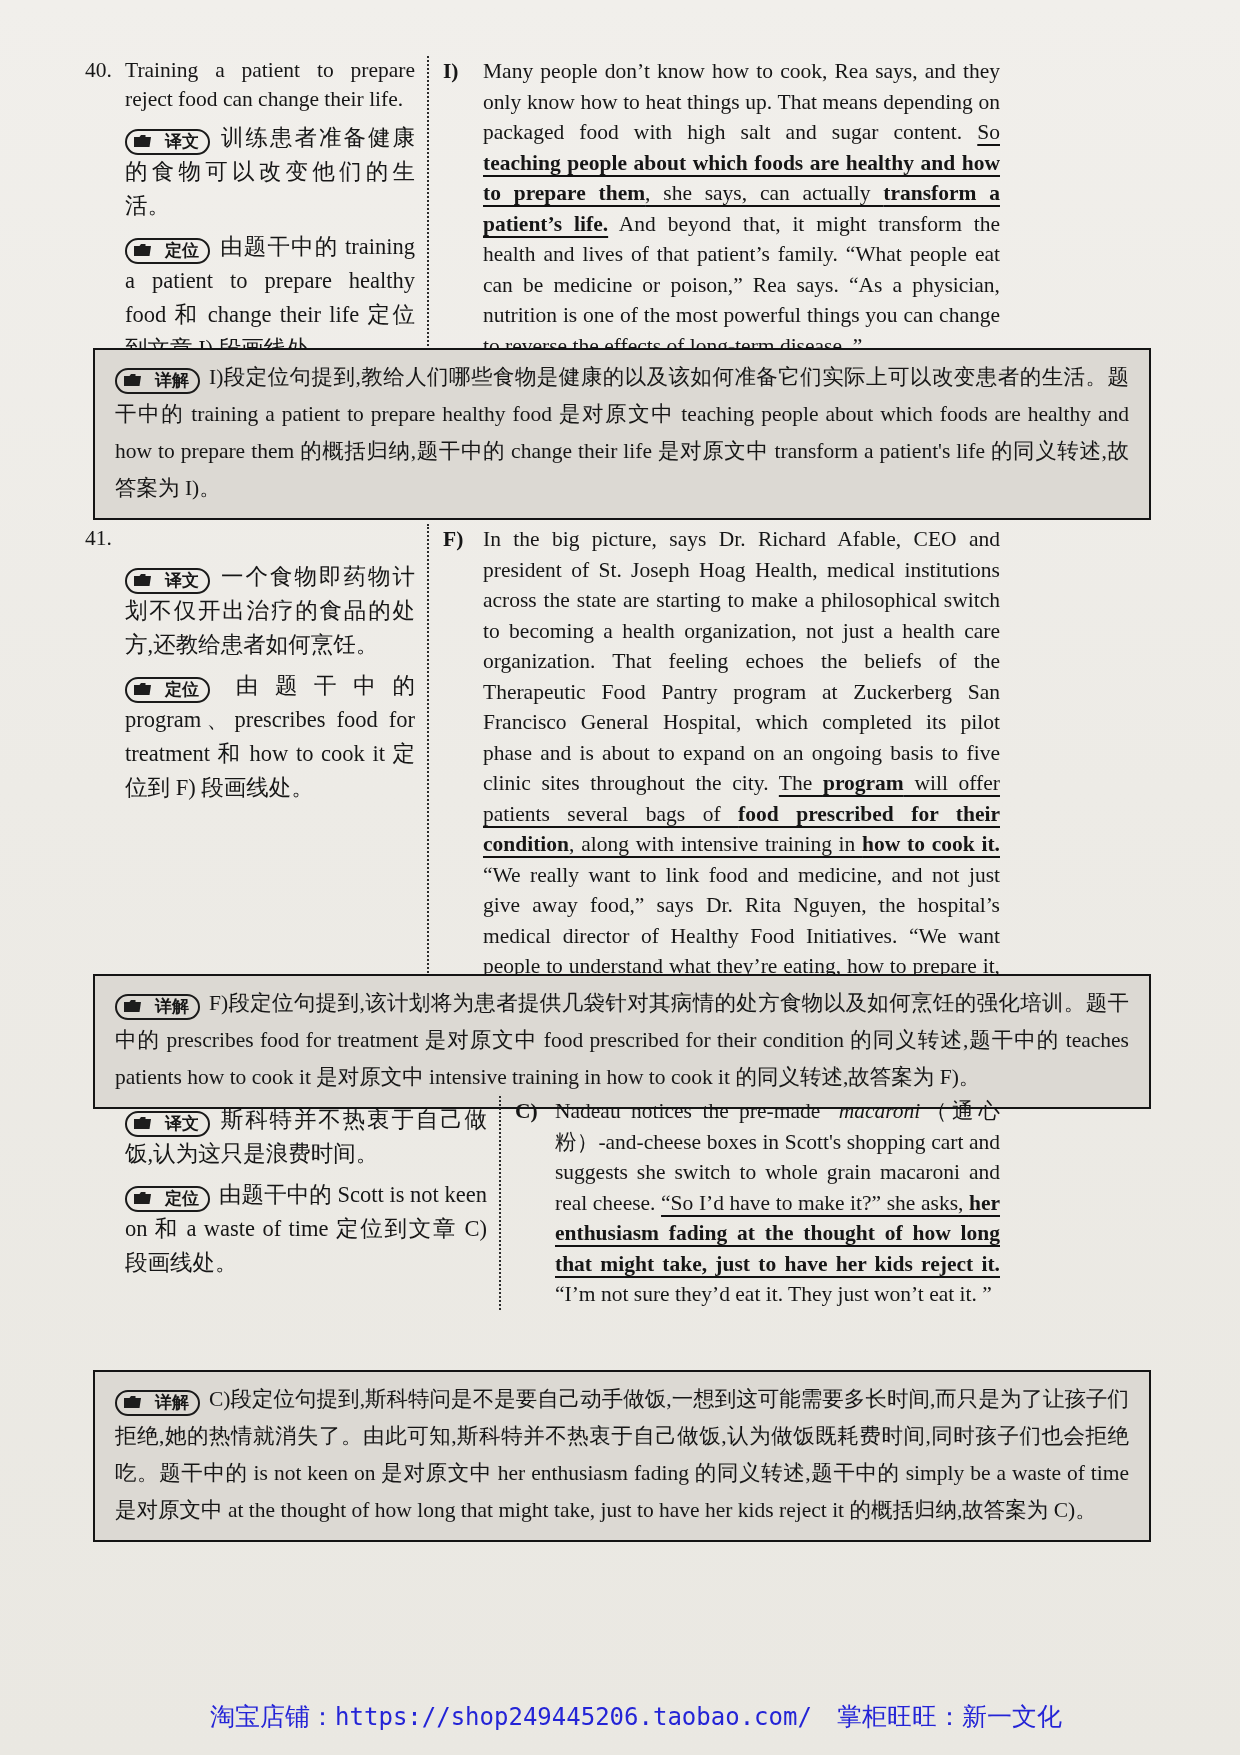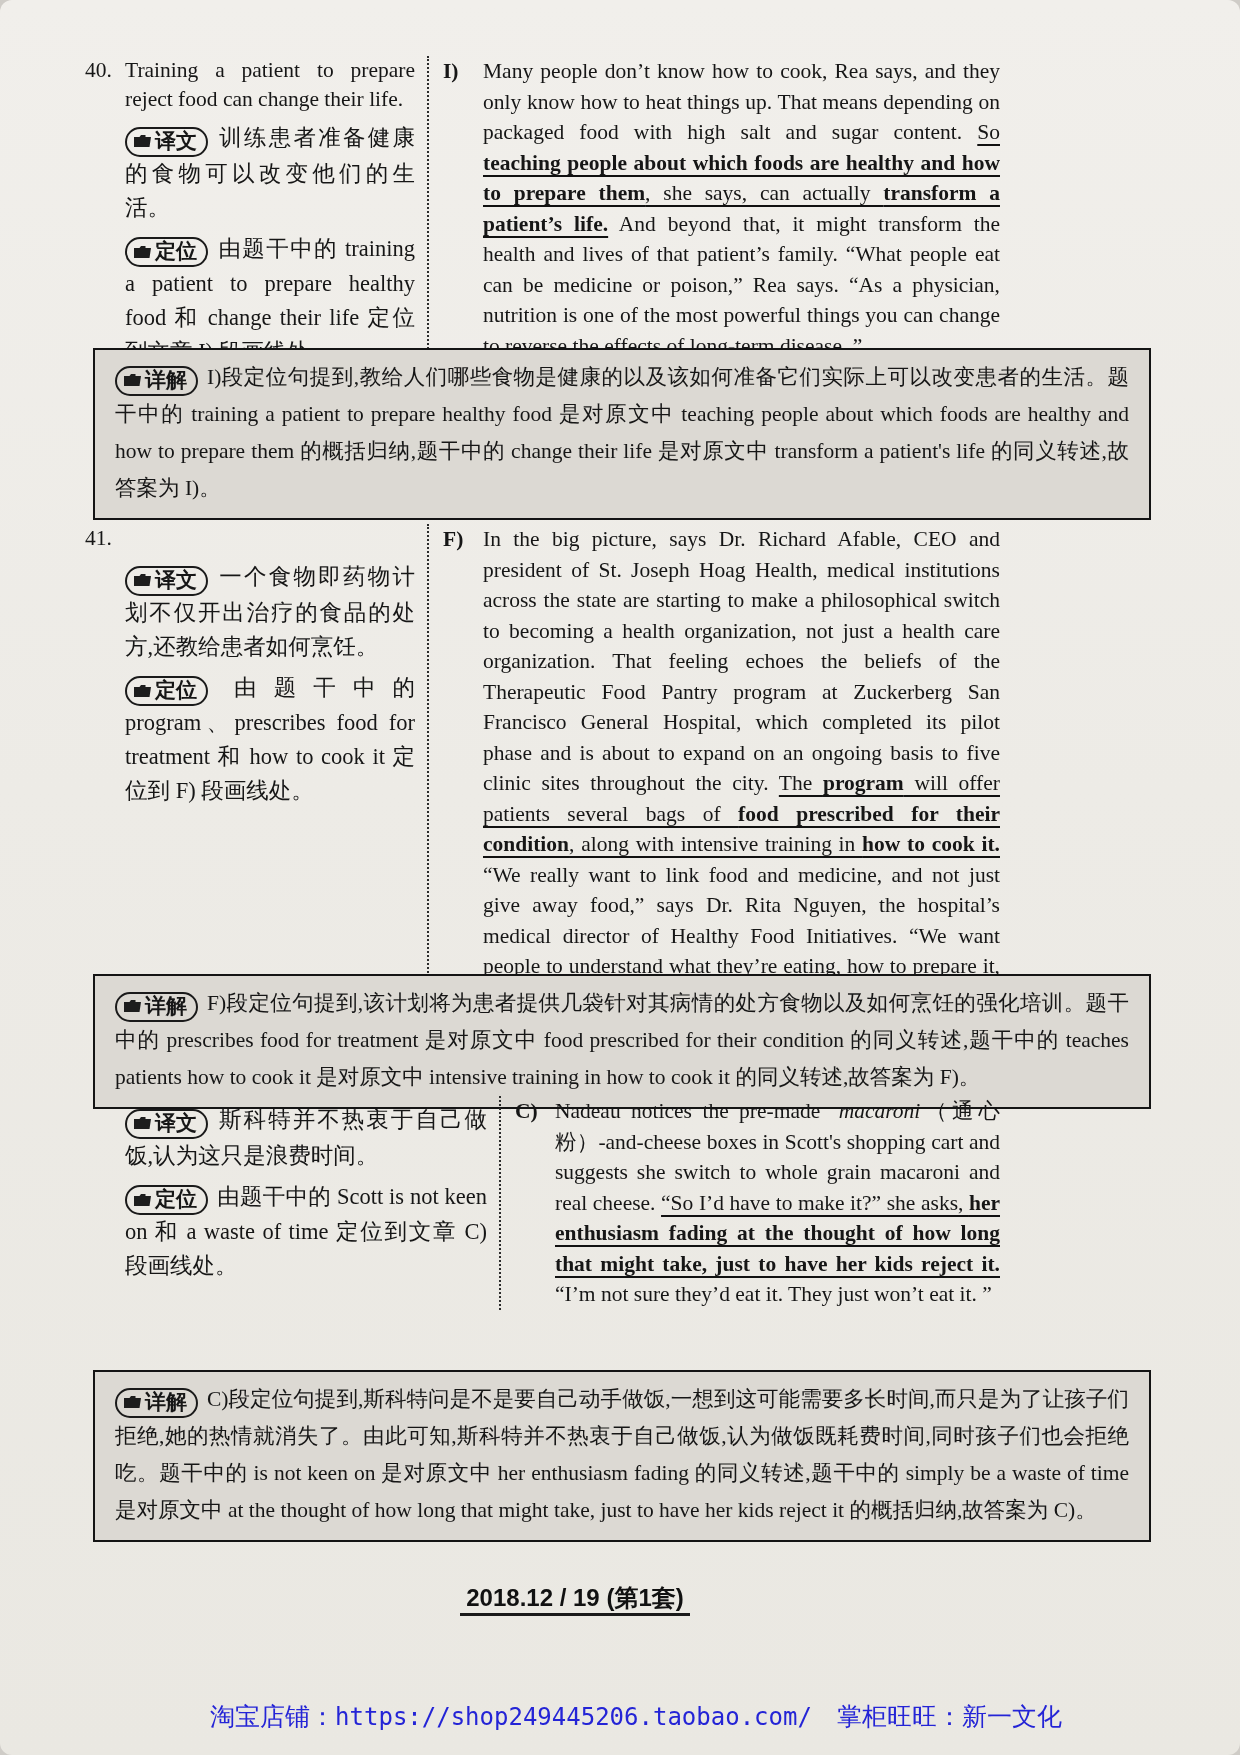--- a/index.html
+++ b/index.html
@@ -1,20 +1,20 @@
 <!DOCTYPE html>
 <html><head>
 <meta charset="utf-8">
 <style>
   html,body { margin:0; padding:0; background:#cfccc7; }
   .sheet {
     position:relative; width:1240px; height:1755px; margin:0 auto;
     background: linear-gradient(180deg,#f1efeb 0%, #edebe6 45%, #eae8e2 100%);
     font-family:"Liberation Serif","DejaVu Serif",serif;
-    color:#161616; overflow:hidden;border-radius:12px;
+    color:#161616; overflow:hidden;
   }
   
   .qrow { position:absolute; display:flex; align-items:stretch; }
   #row1 { top:56px;  left:85px; width:915px; }
   #row2 { top:524px; left:85px; width:915px; }
   #row3 { top:1096px;left:85px; width:915px; }
   .qleft  { width:330px; }
   #row3 .qleft { width:402px; }
   .qdiv { border-left:2px dotted #2b2b2b; margin:0 14px 0 12px; }
   .qright { flex:1; display:flex; align-items:flex-start; }
@@ -38,24 +38,24 @@
     background:#dcd9d3; border:2px solid #141414;
     padding:9px 20px 11px 20px;
     font-size:21.5px; line-height:37px; text-align:justify;
   }
   #box1 { top:348px; }
   #box2 { top:974px; }
   #box3 { top:1370px; }
 
   
   .pill {
-    display:inline-flex; align-items:center; gap:3px;
+    display:inline-flex; align-items:center; gap:13px;
     border:2.5px solid #1a1a1a; border-radius:18px;
     padding:2px 9px 3px 6px; margin-right:9px;
-    font-weight:bold; font-size:21px; line-height:1;
+    font-weight:bold; font-size:17px; line-height:1;
     vertical-align:-3px; white-space:nowrap; background:transparent;
   }
   .pill svg { display:block; }
 
   .footer { position:absolute; top:1582px; left:0; width:1150px; text-align:center; }
   .footer span {
     font-family:"Liberation Sans","DejaVu Sans",sans-serif;
     font-weight:bold; font-size:24px; color:#111;
     border-bottom:3px solid #1a1a1a; padding:0 6px 2px 6px;
   }
@@ -176,21 +176,18 @@
 
   <div class="explain" id="box3">
     <span class="pill">
         <svg width="19" height="14" viewBox="0 0 19 14">
           <path d="M1 3 L6.5 3 L8 1 L12.5 1 L12.5 3 L18 3 L16.5 13 L1 13 Z" fill="#1d1d1d"></path>
         </svg>
         <span>详解</span>
       </span><span>C)段定位句提到,斯科特问是不是要自己动手做饭,一想到这可能需要多长时间,而只是为了让孩子们拒绝,她的热情就消失了。由此可知,斯科特并不热衷于自己做饭,认为做饭既耗费时间,同时孩子们也会拒绝吃。题干中的 is not keen on 是对原文中 her enthusiasm fading 的同义转述,题干中的 simply be a waste of time 是对原文中 at the thought of how long that might take, just to have her kids reject it 的概括归纳,故答案为 C)。</span>
   </div>
 
-  <div class="footer">
-    <span>2018.12 / 19 (第1套)</span>
-  </div>
 
   <div class="shopline">
     <span>淘宝店铺：</span><span class="url">https://shop249445206.taobao.com/</span><span>　掌柜旺旺：新一文化</span>
   </div>
 
 </div>
 
 </body></html>

